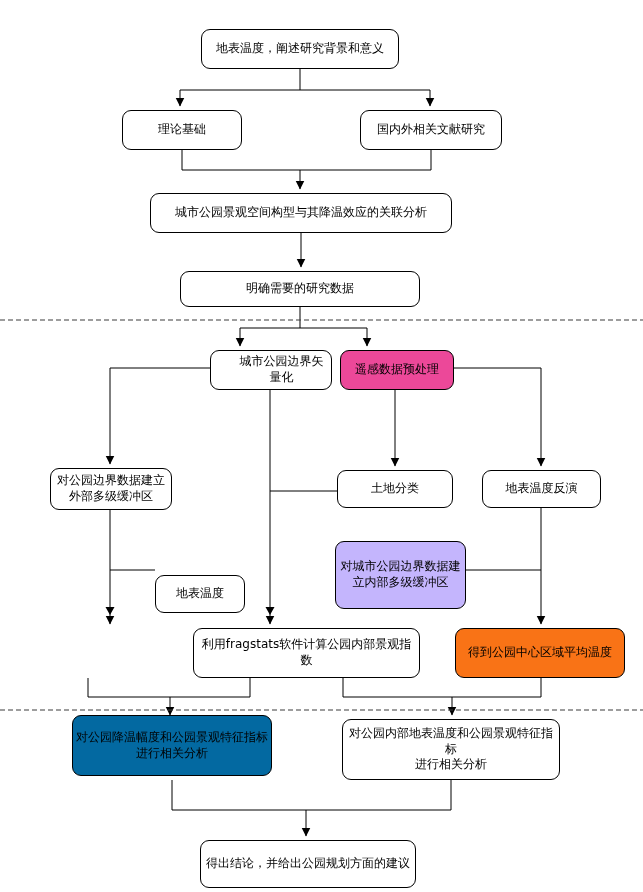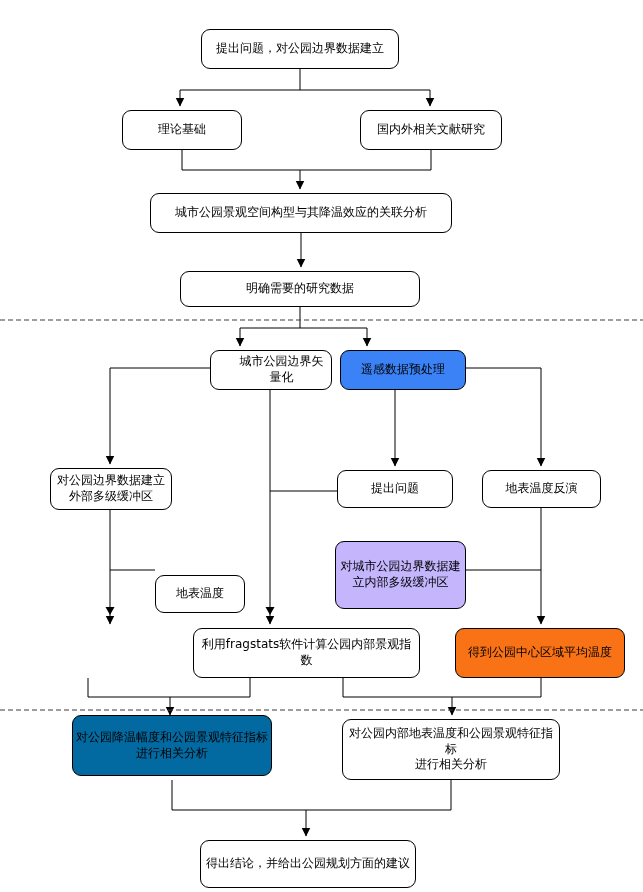--- a/index.html
+++ b/index.html
@@ -68,30 +68,30 @@
         <polyline points="172,780 172,810 451,810" fill="none" stroke="#000000" stroke-width="1"></polyline>
         <polyline points="451,780 451,810" fill="none" stroke="#000000" stroke-width="1"></polyline>
         <polyline points="306,810 306,836" fill="none" stroke="#000000" stroke-width="1" marker-end="url(#arrowhead)"></polyline>
       </g>
     <g id="separators-group">
         <line x1="0" x2="643" y1="320" y2="320" stroke="#3c3c3c" stroke-width="1.2" stroke-dasharray="5 3"></line>
         <line x1="0" x2="643" y1="710" y2="710" stroke="#3c3c3c" stroke-width="1.2" stroke-dasharray="5 3"></line>
       </g>
   </svg>
   <div id="node-layer">
-      <div class="node" style="left: 201px; top: 29px; width: 198px; height: 40px; border-color: rgb(0, 0, 0); background: rgb(255, 255, 255);">提出问题，对公园边界数据建立</div>
+      <div class="node" style="left: 201px; top: 29px; width: 198px; height: 40px; border-color: rgb(0, 0, 0); background: rgb(255, 255, 255);">地表温度，阐述研究背景和意义</div>
       <div class="node" style="left: 122px; top: 110px; width: 120px; height: 40px; border-color: rgb(0, 0, 0); background: rgb(255, 255, 255);">理论基础</div>
       <div class="node" style="left: 360px; top: 110px; width: 142px; height: 40px; border-color: rgb(0, 0, 0); background: rgb(255, 255, 255);">国内外相关文献研究</div>
       <div class="node" style="left: 150px; top: 193px; width: 302px; height: 40px; border-color: rgb(0, 0, 0); background: rgb(255, 255, 255);">城市公园景观空间构型与其降温效应的关联分析</div>
       <div class="node" style="left: 180px; top: 271px; width: 240px; height: 36px; border-color: rgb(0, 0, 0); background: rgb(255, 255, 255);">明确需要的研究数据</div>
       <div class="node" style="left: 210px; top: 350px; width: 122px; height: 40px; border-color: rgb(0, 0, 0); background: rgb(255, 255, 255); padding-left: 24px;">城市公园边界矢量化</div>
-      <div class="node" style="left: 340px; top: 350px; width: 126px; height: 40px; border-color: rgb(0, 0, 0); background: #3b82f6;">遥感数据预处理</div>
+      <div class="node" style="left: 340px; top: 350px; width: 114px; height: 40px; border-color: rgb(0, 0, 0); background: #ec4899;">遥感数据预处理</div>
       <div class="node" style="left: 50px; top: 468px; width: 122px; height: 42px; border-color: rgb(0, 0, 0); background: rgb(255, 255, 255);">对公园边界数据建立
 外部多级缓冲区</div>
-      <div class="node" style="left: 337px; top: 470px; width: 116px; height: 38px; border-color: rgb(0, 0, 0); background: rgb(255, 255, 255);">提出问题</div>
+      <div class="node" style="left: 337px; top: 470px; width: 116px; height: 38px; border-color: rgb(0, 0, 0); background: rgb(255, 255, 255);">土地分类</div>
       <div class="node" style="left: 482px; top: 470px; width: 119px; height: 38px; border-color: rgb(0, 0, 0); background: rgb(255, 255, 255);">地表温度反演</div>
       <div class="node" style="left: 155px; top: 550px; width: 90px; height: 38px; border-color: rgb(0, 0, 0); background: rgb(255, 255, 255); margin-top: 25px;">地表温度</div>
       <div class="node" style="left: 335px; top: 541px; width: 131px; height: 68px; border-color: rgb(0, 0, 0); background: #c4b5fd;">对城市公园边界数据建
 立内部多级缓冲区</div>
       <div class="node" style="left: 193px; top: 628px; width: 227px; height: 50px; border-color: rgb(0, 0, 0); background: rgb(255, 255, 255);">利用fragstats软件计算公园内部景观指数</div>
       <div class="node" style="left: 455px; top: 628px; width: 170px; height: 50px; border-color: rgb(0, 0, 0); background: #f97316;">得到公园中心区域平均温度</div>
       <div class="node" style="left: 72px; top: 715px; width: 200px; height: 61px; border-color: rgb(0, 0, 0); background: #0369a1;">对公园降温幅度和公园景观特征指标
 进行相关分析</div>
       <div class="node" style="left: 342px; top: 719px; width: 218px; height: 61px; border-color: rgb(0, 0, 0); background: rgb(255, 255, 255);">对公园内部地表温度和公园景观特征指标
 进行相关分析</div>

